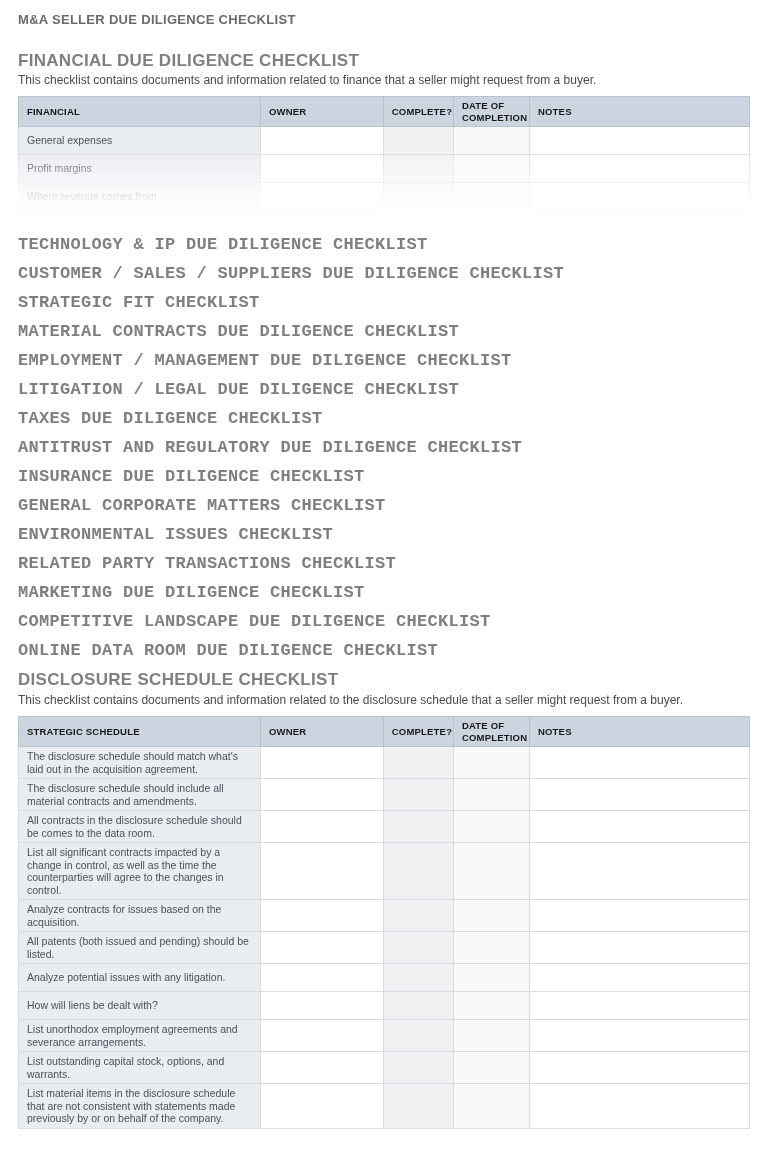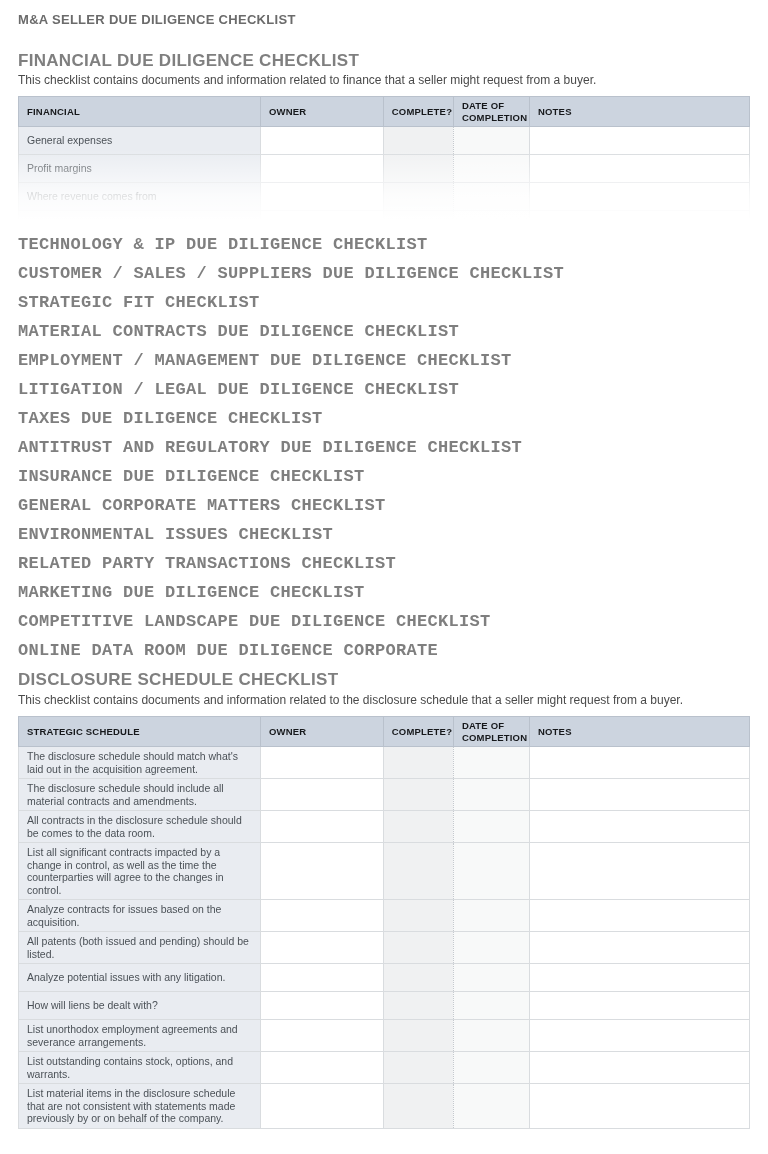--- a/index.html
+++ b/index.html
@@ -145,21 +145,21 @@
       <h2>EMPLOYMENT / MANAGEMENT DUE DILIGENCE CHECKLIST</h2>
       <h2>LITIGATION / LEGAL DUE DILIGENCE CHECKLIST</h2>
       <h2>TAXES DUE DILIGENCE CHECKLIST</h2>
       <h2>ANTITRUST AND REGULATORY DUE DILIGENCE CHECKLIST</h2>
       <h2>INSURANCE DUE DILIGENCE CHECKLIST</h2>
       <h2>GENERAL CORPORATE MATTERS CHECKLIST</h2>
       <h2>ENVIRONMENTAL ISSUES CHECKLIST</h2>
       <h2>RELATED PARTY TRANSACTIONS CHECKLIST</h2>
       <h2>MARKETING DUE DILIGENCE CHECKLIST</h2>
       <h2>COMPETITIVE LANDSCAPE DUE DILIGENCE CHECKLIST</h2>
-      <h2>ONLINE DATA ROOM DUE DILIGENCE CORPORATE</h2>
+      <h2>ONLINE DATA ROOM DUE DILIGENCE CHECKLIST</h2>
     </nav>
 
   <section class="disclosure-section">
     <h2>DISCLOSURE SCHEDULE CHECKLIST</h2>
     <p class="desc">This checklist contains documents and information related to the disclosure schedule that a seller might request from a buyer.</p>
     <table id="disclosure-table">
         <colgroup>
           <col style="width: 33.1%;">
           <col style="width: 16.8%;">
           <col style="width: 9.6%;">
@@ -233,21 +233,21 @@
             <td></td>
           </tr>
           <tr>
             <td class="label-cell">List unorthodox employment agreements and severance arrangements.</td>
             <td></td>
             <td></td>
             <td></td>
             <td></td>
           </tr>
           <tr>
-            <td class="label-cell">List outstanding contains stock, options, and warrants.</td>
+            <td class="label-cell">List outstanding capital stock, options, and warrants.</td>
             <td></td>
             <td></td>
             <td></td>
             <td></td>
           </tr>
           <tr>
             <td class="label-cell">List material items in the disclosure schedule that are not consistent with statements made previously by or on behalf of the company.</td>
             <td></td>
             <td></td>
             <td></td>

